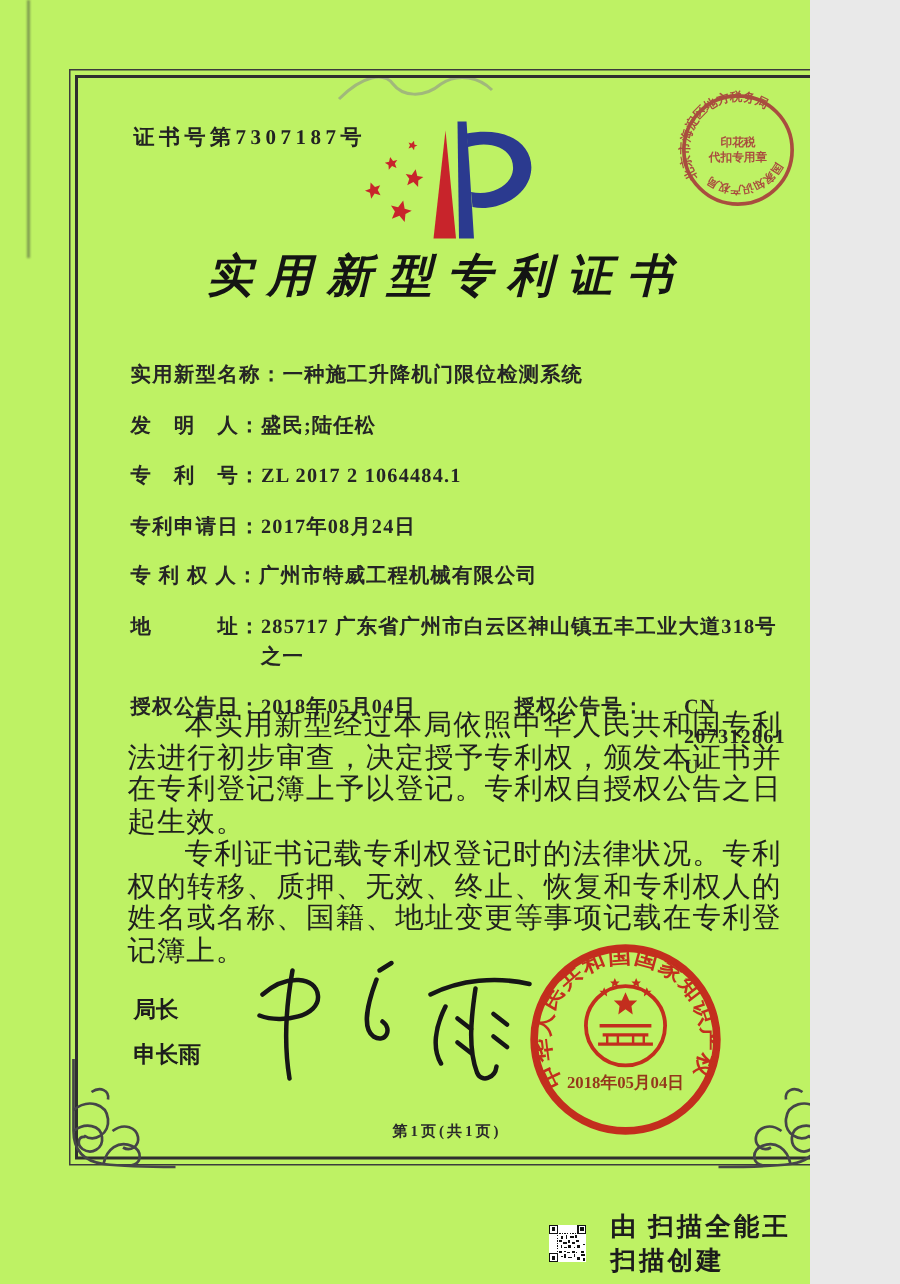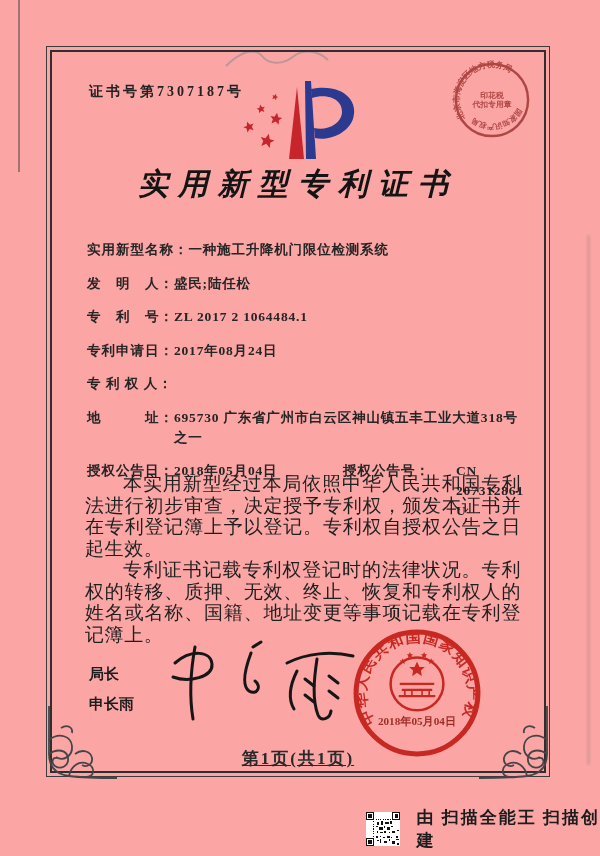--- a/index.html
+++ b/index.html
@@ -1,18 +1,18 @@
 <!DOCTYPE html>
 <html><head>
 <meta charset="utf-8">
 <style>
   * { margin:0; padding:0; box-sizing:border-box; }
   html,body { width:600px; }
   body { font-family:"Liberation Serif", serif; background:#e9e9e9; }
-  .page { position:relative; width:600px; height:856px; background:#fca5a5; overflow:hidden; }
+  .page { position:relative; width:540px; height:856px; background:#bef264; overflow:hidden; }
 
   
   .scan-edge-left { position:absolute; left:18px; top:0; width:2px; height:172px; background:rgba(50,50,55,.45); filter:blur(.6px); }
   .scan-edge-right { position:absolute; left:587px; top:235px; width:3px; height:530px; background:rgba(110,110,115,.22); filter:blur(1px); }
   .scan-scribble { position:absolute; left:222px; top:44px; opacity:.55; }
 
   
   .frame { position:absolute; left:46px; top:46px; width:504px; height:731px; border:1.5px solid #3c3c3c; background:transparent; }
   .frame-inner { position:absolute; inset:3px; border:2.5px solid #2f2f2f; }
   .corner-ornament { position:absolute; bottom:-8px; }
@@ -36,21 +36,21 @@
   .pair-right { position:absolute; left:256px; top:0;gap:26px; }
 
   .body-text { position:absolute; left:38px; top:426px; right:28px; font-size:19px; line-height:21.5px; color:#1f1f1f; text-align:justify; letter-spacing:.6px; }
   .body-text p { text-indent:2em; }
 
   .signer { position:absolute; left:42px; top:612px; font-size:15px; font-weight:bold; color:#1d1d1d; line-height:30px; }
   .signature-svg { position:absolute; left:102px; top:592px; }
 
   .seal { position:absolute; left:304px; top:580px; opacity:.93; }
 
-  .footer-page { position:absolute; top:700px; width:100%; text-align:center; font-size:17px; color:#2a2a2a; letter-spacing:2px; font-weight:bold;text-decoration:underline; }
+  .footer-page { position:absolute; top:700px; width:100%; text-align:center; font-size:10px; color:#2a2a2a; letter-spacing:2px; font-weight:bold; }
 
   
   .scanner-strip { position:absolute; left:366px; top:806px; display:flex; align-items:center; }
   .qr { width:38px; height:38px; }
   .scanner-text { margin-left:16px; font-size:17px; font-weight:bold; color:#1c1c1c; letter-spacing:2px; font-family:"Liberation Serif", serif; }
 </style>
 </head>
 <body>
 
 <div class="page">
@@ -134,24 +134,25 @@
       <div class="field-row">
         <span class="field-label">专　利　号：</span>
         <span class="field-value">ZL 2017 2 1064484.1</span>
       </div>
       <div class="field-row">
         <span class="field-label">专利申请日：</span>
         <span class="field-value">2017年08月24日</span>
       </div>
       <div class="field-row">
         <span class="field-label">专 利 权 人：</span>
+        <span class="field-value">广州市特威工程机械有限公司</span>
       </div>
       <div class="field-row">
         <span class="field-label">地　　　址：</span>
-        <span class="field-value" style="max-width:368px">695730 广东省广州市白云区神山镇五丰工业大道318号之一</span>
+        <span class="field-value" style="max-width:368px">285717 广东省广州市白云区神山镇五丰工业大道318号之一</span>
       </div>
       <div class="field-row row-grant">
         <span class="pair">
           <span class="field-label">授权公告日：</span>
           <span class="field-value">2018年05月04日</span>
         </span>
         <span class="pair pair-right">
           <span class="field-label">授权公告号：</span>
           <span class="field-value">CN 207312861 U</span>
         </span>

